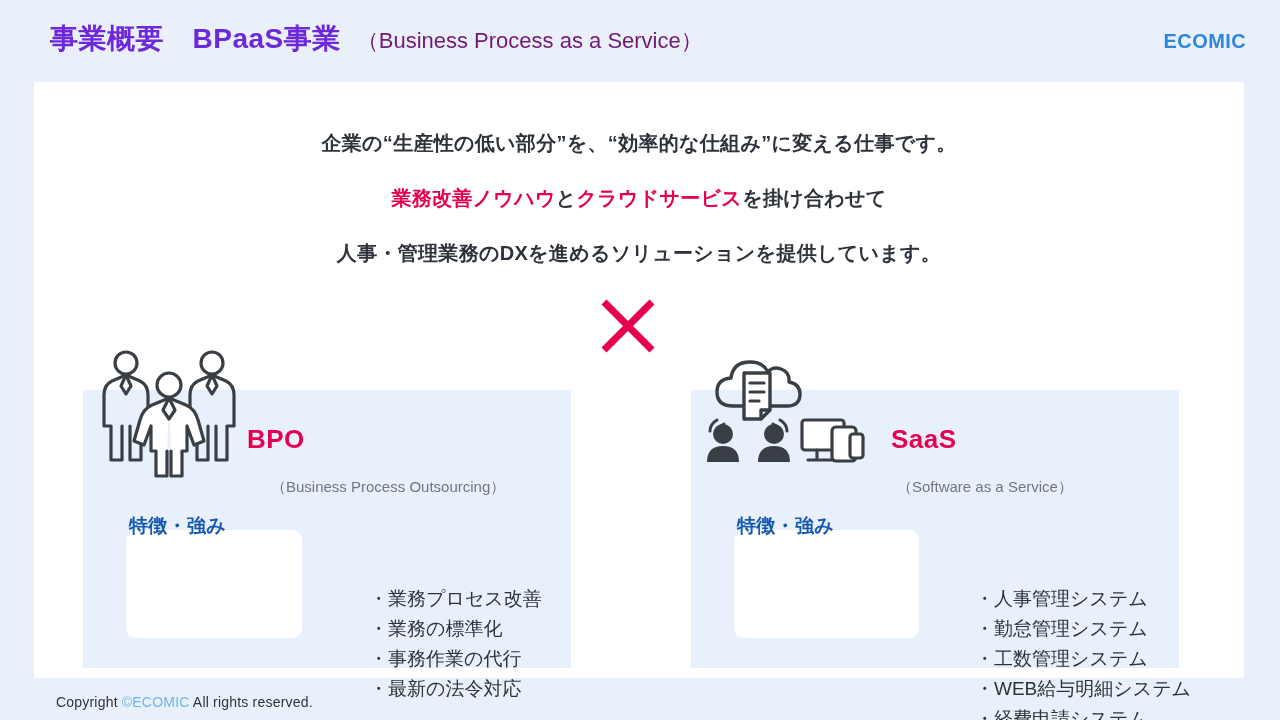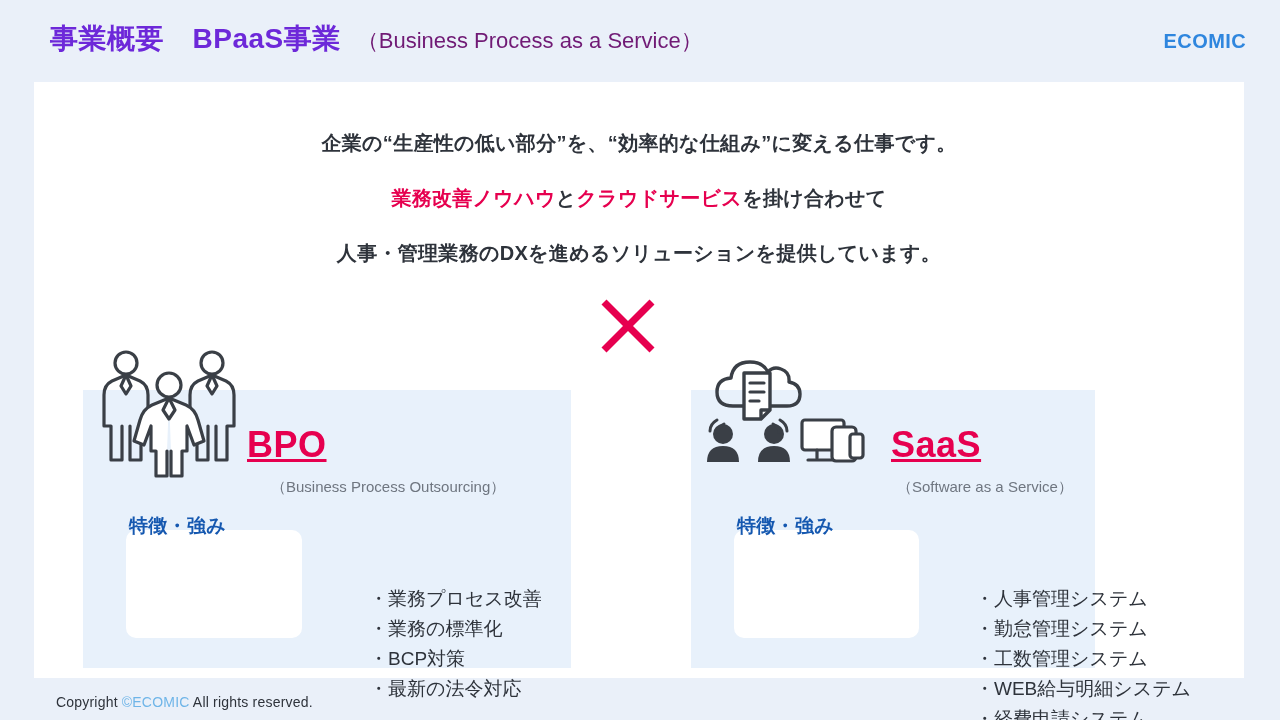--- a/index.html
+++ b/index.html
@@ -50,29 +50,29 @@
     letter-spacing:.3px; white-space:pre;
   }
   .hl{ color:#e6004f; }
 
   
   .service-panel{
     position:absolute; top:308px; height:278px;
     background:#e8f1fb;
   }
   #panel-bpo{ left:49px;  width:488px; }
-  #panel-saas{ left:657px; width:404px; }
+  #panel-saas{ left:657px; width:488px; }
 
   .panel-head{
     position:absolute; top:10px; left:0; width:100%;
     height:100px;
   }
   .panel-title{
     position:absolute; font-weight:bold; color:#e6004f;
-    font-size:36px; letter-spacing:.5px;text-decoration:underline;
+    font-size:26px; letter-spacing:.5px;
   }
   .panel-title-sub{
     position:absolute; font-size:15px; color:#6f7680; white-space:pre;
   }
   #bpo-title{ left:164px; top:24px; }
   #bpo-title-sub{ left:168px; top:78px;margin-left:20px; }
   #saas-title{ left:200px; top:24px; }
   #saas-title-sub{ left:206px; top:78px; }
 
   
@@ -173,21 +173,21 @@
     <div class="feature-label" id="bpo-feature-label">特徴・強み</div>
     <div class="feature-box" id="bpo-feature-box"></div>
     <div class="feature-text" id="bpo-feature-text">業界をリードしつづけ
 創業28年で培った
 業務改善ノウハウに基づく
 ソリューション提案</div>
 
     <ul class="bullet-list" id="bpo-bullets">
       <li>業務プロセス改善</li>
       <li>業務の標準化</li>
-      <li>BCP対策</li>
+      <li>事務作業の代行</li>
       <li>最新の法令対応</li>
     </ul>
   </div>
 
   <span id="multiply-symbol">
     <svg viewBox="0 0 64 64" width="64" height="64">
       <line x1="8" y1="8" x2="56" y2="56" stroke="#e6004f" stroke-width="7" stroke-linecap="butt"></line>
       <line x1="56" y1="8" x2="8" y2="56" stroke="#e6004f" stroke-width="7" stroke-linecap="butt"></line>
     </svg>
   </span>

